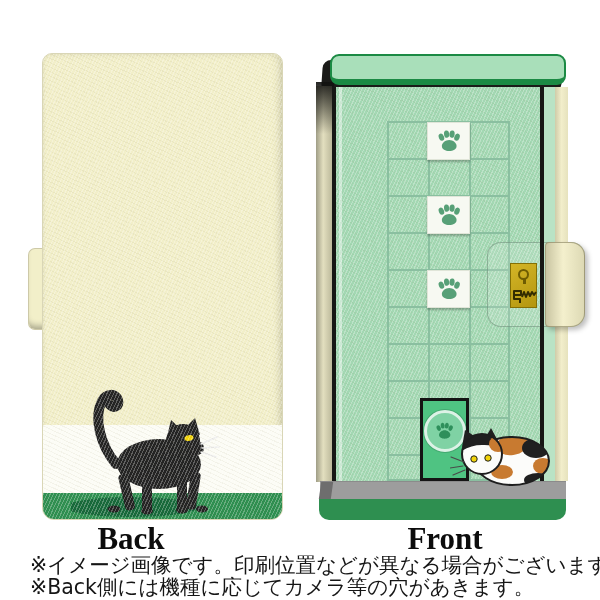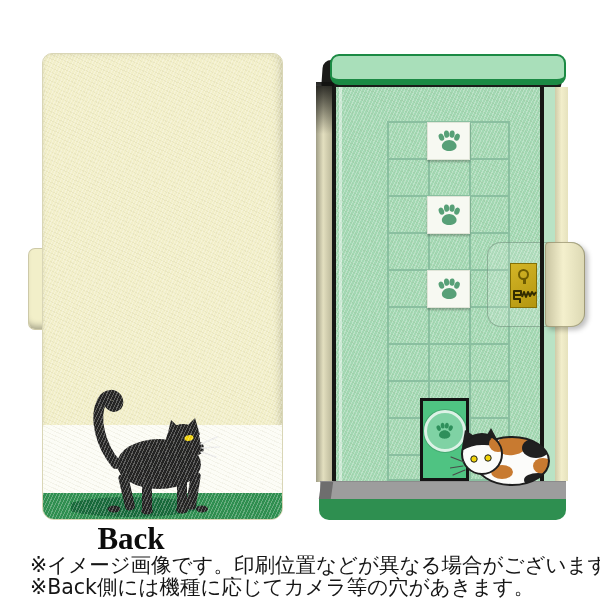--- a/index.html
+++ b/index.html
@@ -235,17 +235,18 @@
         <path d="M14,42 L1,37"></path>
           <path d="M13,46 L0,48"></path>
           <path d="M15,50 L3,55"></path>
       </g>
     </svg>
 
     <div class="top-bar"></div>
   </div>
 
   <div class="view-label label-back">Back</div>
+  <div class="view-label label-front">Front</div>
   <div class="notes">
     <p>※イメージ画像です。印刷位置などが異なる場合がございます。</p>
     <p>※Back側には機種に応じてカメラ等の穴があきます。</p>
   </div>
 </div>
 
 </body></html>

